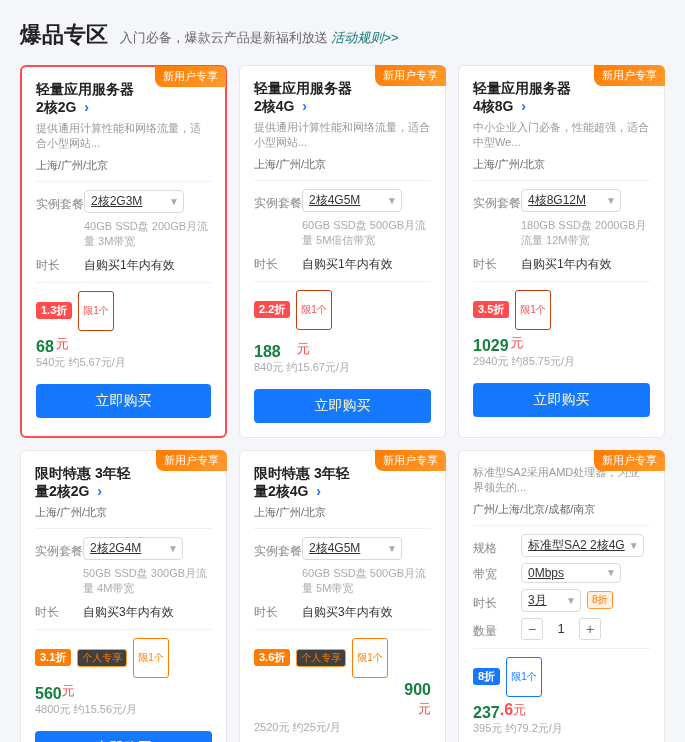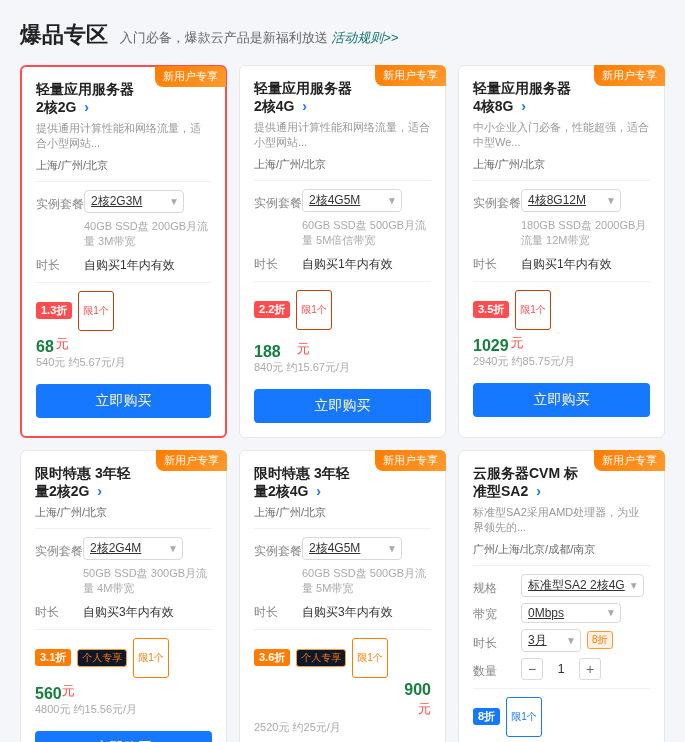--- a/index.html
+++ b/index.html
@@ -147,21 +147,21 @@
       font-size: 10px;
       padding: 12px 4px;
       border-radius: 3px;
       align-self: center;
     }
     .limit-badge.orange {
       border-color: #ff7c00;
       color: #ff7c00;
     }
     .exclusive-badge {
-      background: #0f172a;
+      background: #404040;
       border: 1px solid #ff9a2e;
       color: #ff7c00;
       font-size: 10px;
       padding: 1px 4px;
       border-radius: 3px;
       align-self: center;
     }
     .price-main {
       font-size: 16px;
       font-weight: bold;
@@ -417,24 +417,20 @@
     <div style="display:flex;align-items:flex-end;gap:2px;margin-top:4px;flex-direction:column;">
       <span class="price-main">900</span>
       <span class="price-unit">元</span>
     </div>
     <div class="price-original">2520元 约25元/月</div>
     <button class="buy-btn">立即购买</button>
   </div>
 
   <div class="card">
     <span class="new-badge">新用户专享</span>
-    <div class="card-title">
-      <span>云服务器CVM 标准型SA2</span>
-      <span class="arrow">›</span>
-    </div>
     <div class="card-desc">标准型SA2采用AMD处理器，为业界领先的...</div>
     <div class="card-region">广州/上海/北京/成都/南京</div>
     <hr class="divider">
     <div class="field-row">
       <span class="field-label">规格</span>
       <div class="select-box">
         <span>标准型SA2 2核4G</span>
         <span class="chevron">▼</span>
       </div>
     </div>

